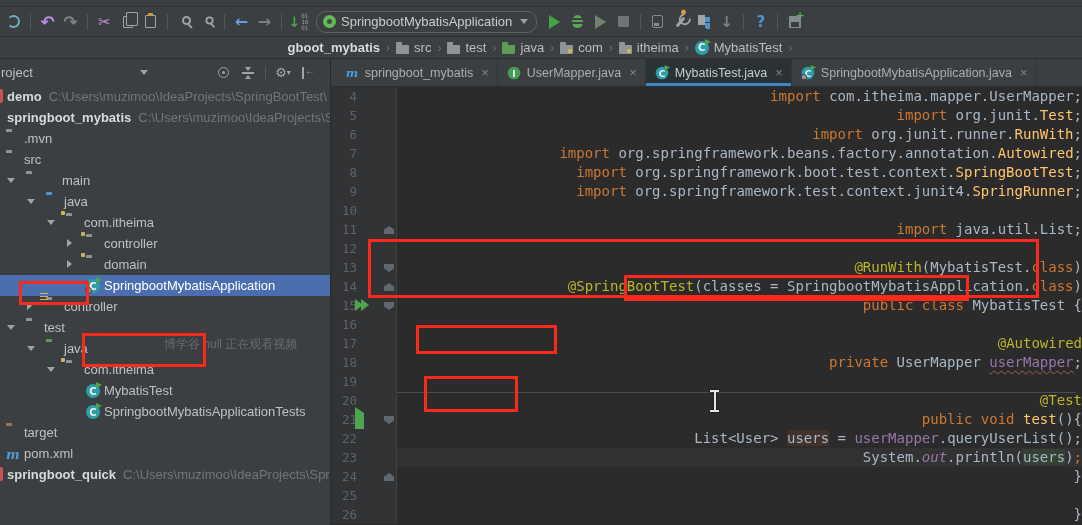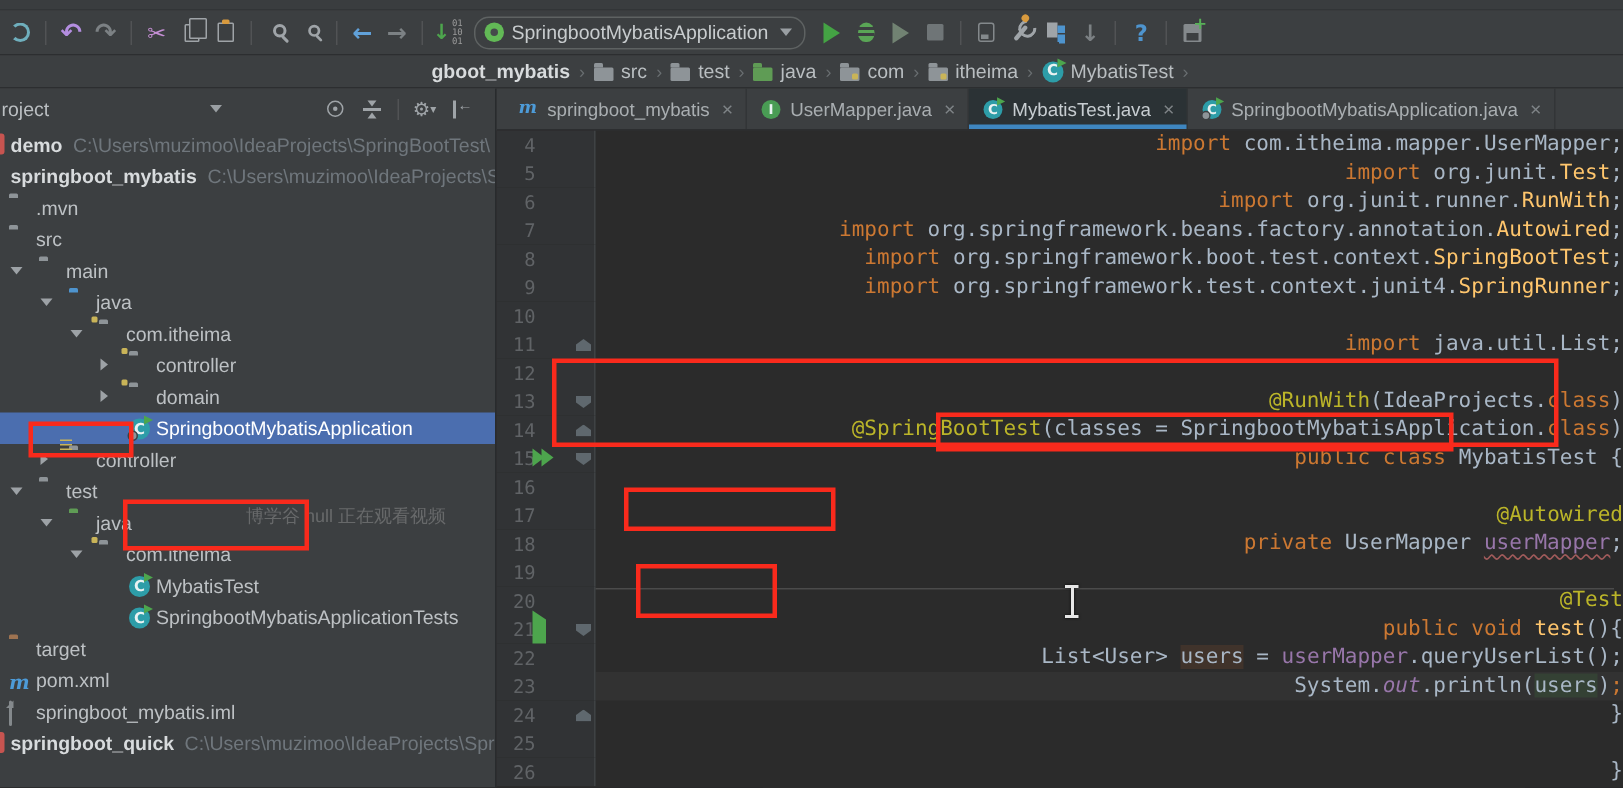--- a/index.html
+++ b/index.html
@@ -304,21 +304,21 @@
             <span class="tic" style="left: 6px;"><span class="fold14"></span></span>
             <span class="lab" style="margin-left: 24px;">.mvn</span>
           </div>
           <div class="tr">
             <span class="tic" style="left: 6px;"><span class="fold14"></span></span>
             <span class="lab" style="margin-left: 24px;">src</span>
           </div>
           <div class="tr">
             <span class="arrow-d" style="left: 7px;"></span>
             <span class="tic" style="left: 26px;"><span class="fold14"></span></span>
-            <span class="lab" style="margin-left: 44px;">main</span>
+            <span class="lab" style="margin-left: 62px;">main</span>
           </div>
           <div class="tr">
             <span class="arrow-d" style="left: 27px;"></span>
             <span class="tic" style="left: 46px;"><span class="fold14 f-blue"></span></span>
             <span class="lab" style="margin-left: 64px;">java</span>
           </div>
           <div class="tr">
             <span class="arrow-d" style="left: 47px;"></span>
             <span class="tic" style="left: 66px;"><span class="fold14 f-pkg"></span></span>
             <span class="lab" style="margin-left: 84px;">com.itheima</span>
@@ -371,24 +371,20 @@
             </span>
             <span class="lab" style="margin-left: 104px;">SpringbootMybatisApplicationTests</span>
           </div>
           <div class="tr">
             <span class="tic" style="left: 6px;"><span class="fold14 f-orange"></span></span>
             <span class="lab" style="margin-left: 24px;">target</span>
           </div>
           <div class="tr">
             <span class="tic" style="left: 6px;"><span class="mvn-ic">m</span></span>
             <span class="lab" style="margin-left: 24px;">pom.xml</span>
-          </div>
-          <div class="tr">
-            <span class="tic" style="left: 6px;"><span class="iml-ic"></span></span>
-            <span class="lab" style="margin-left: 24px;">springboot_mybatis.iml</span>
           </div>
           <div class="tr">
             <span class="sliver"></span>
             <span class="lab b" style="margin-left: 7px;">springboot_quick</span>
             <span class="path">C:\Users\muzimoo\IdeaProjects\Spri</span>
           </div>
           <div class="watermark">博学谷 null 正在观看视频</div>
         </div>
       <div class="ann" style="left:19px; top:222px; width:70px; height:24px;"></div>
       <div class="ann" style="left:82px; top:274px; width:124px; height:34px;"></div>
@@ -478,21 +474,21 @@
             <div class="gut">
               <span class="num">12</span>
             </div>
             <div class="src"></div>
           </div>
           <div class="cl">
             <div class="gut">
               <span class="num">13</span>
               <span class="gfold down"></span>
             </div>
-            <div class="src"><span class="tk-a">@RunWith</span><span class="tk-d">(IdeaProjects.</span><span class="tk-k">class</span><span class="tk-d">)</span></div>
+            <div class="src"><span class="tk-a">@RunWith</span><span class="tk-d">(MybatisTest.</span><span class="tk-k">class</span><span class="tk-d">)</span></div>
           </div>
           <div class="cl">
             <div class="gut">
               <span class="num">14</span>
               <span class="gicon"><span class="g-leaf"></span></span>
               <span class="gfold up"></span>
             </div>
             <div class="src"><span class="tk-a">@SpringBootTest</span><span class="tk-d">(classes = SpringbootMybatisApplication.</span><span class="tk-k">class</span><span class="tk-d">)</span></div>
           </div>
           <div class="cl">

